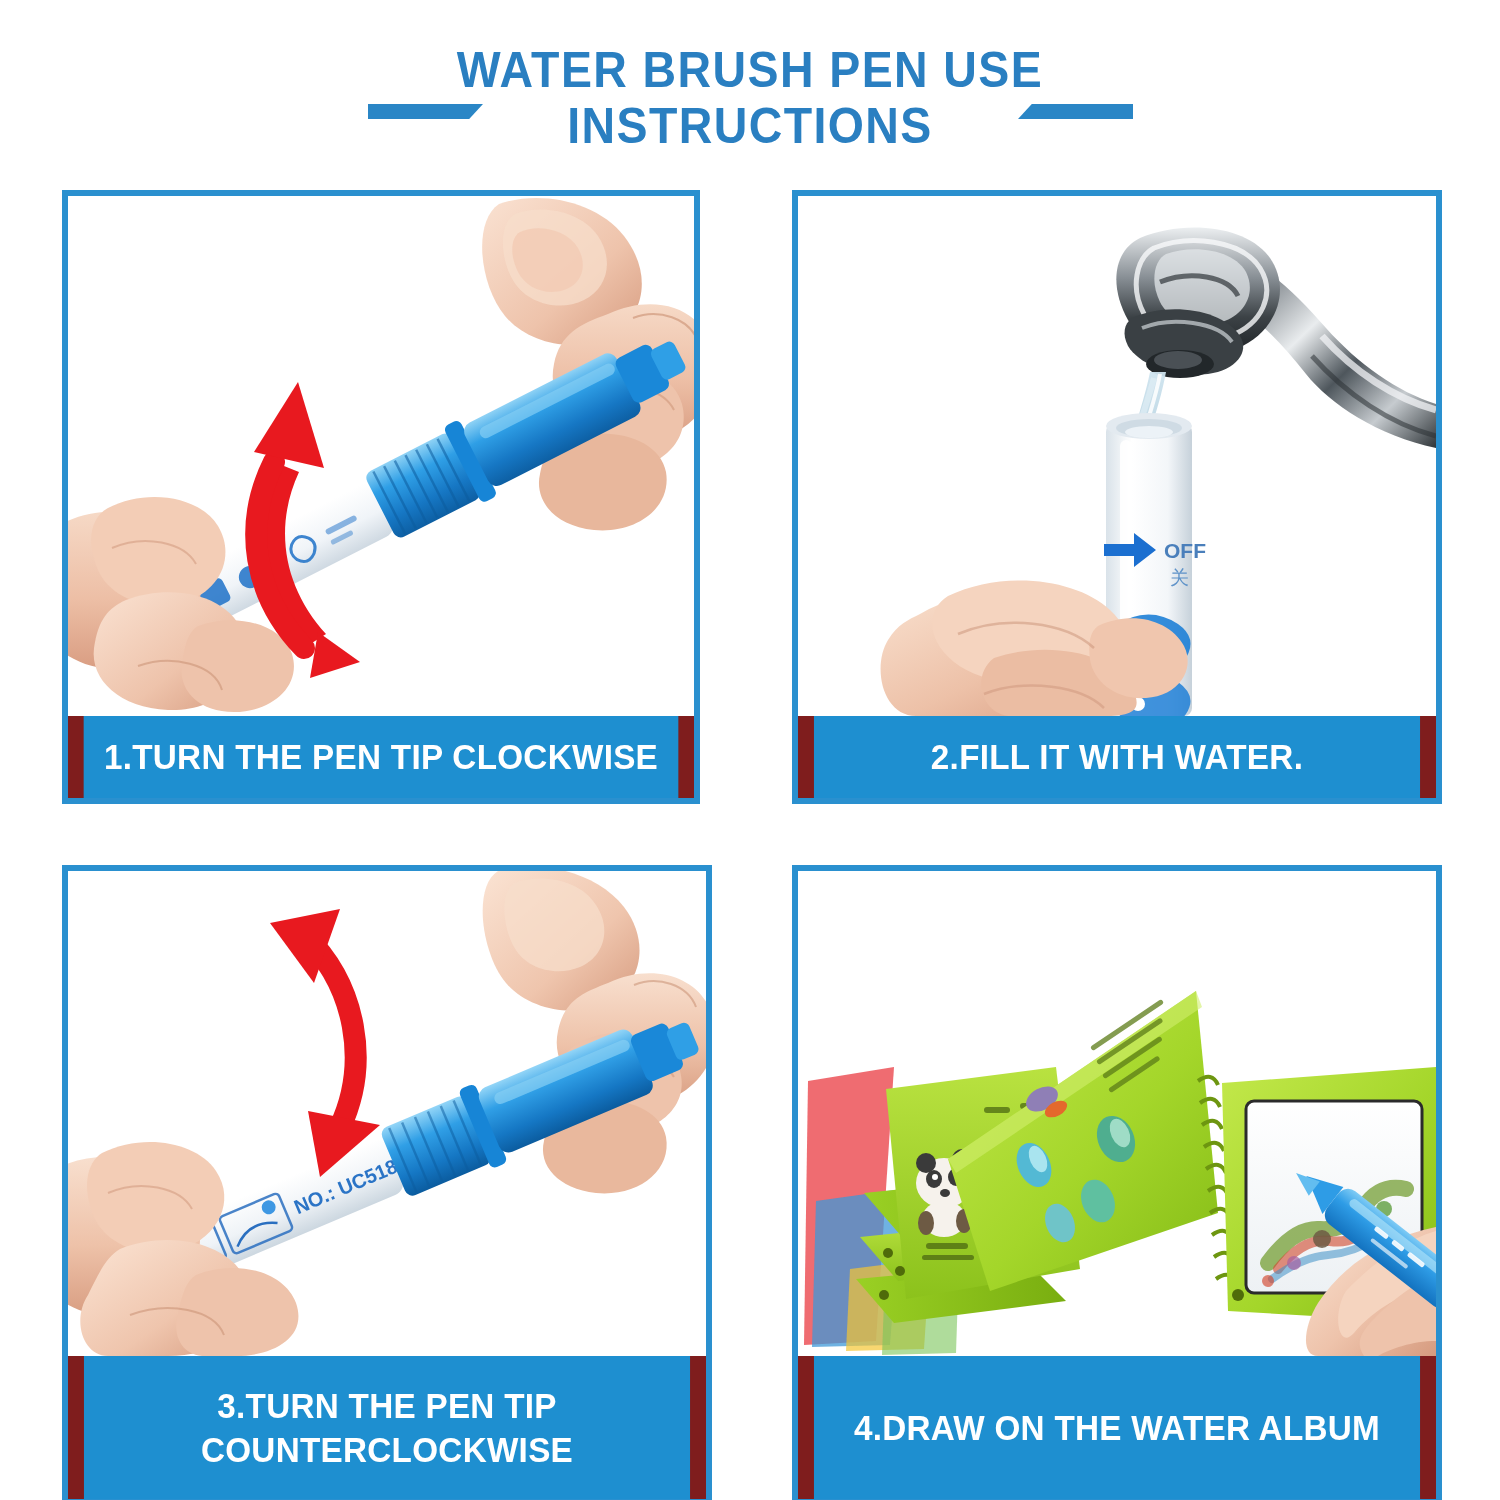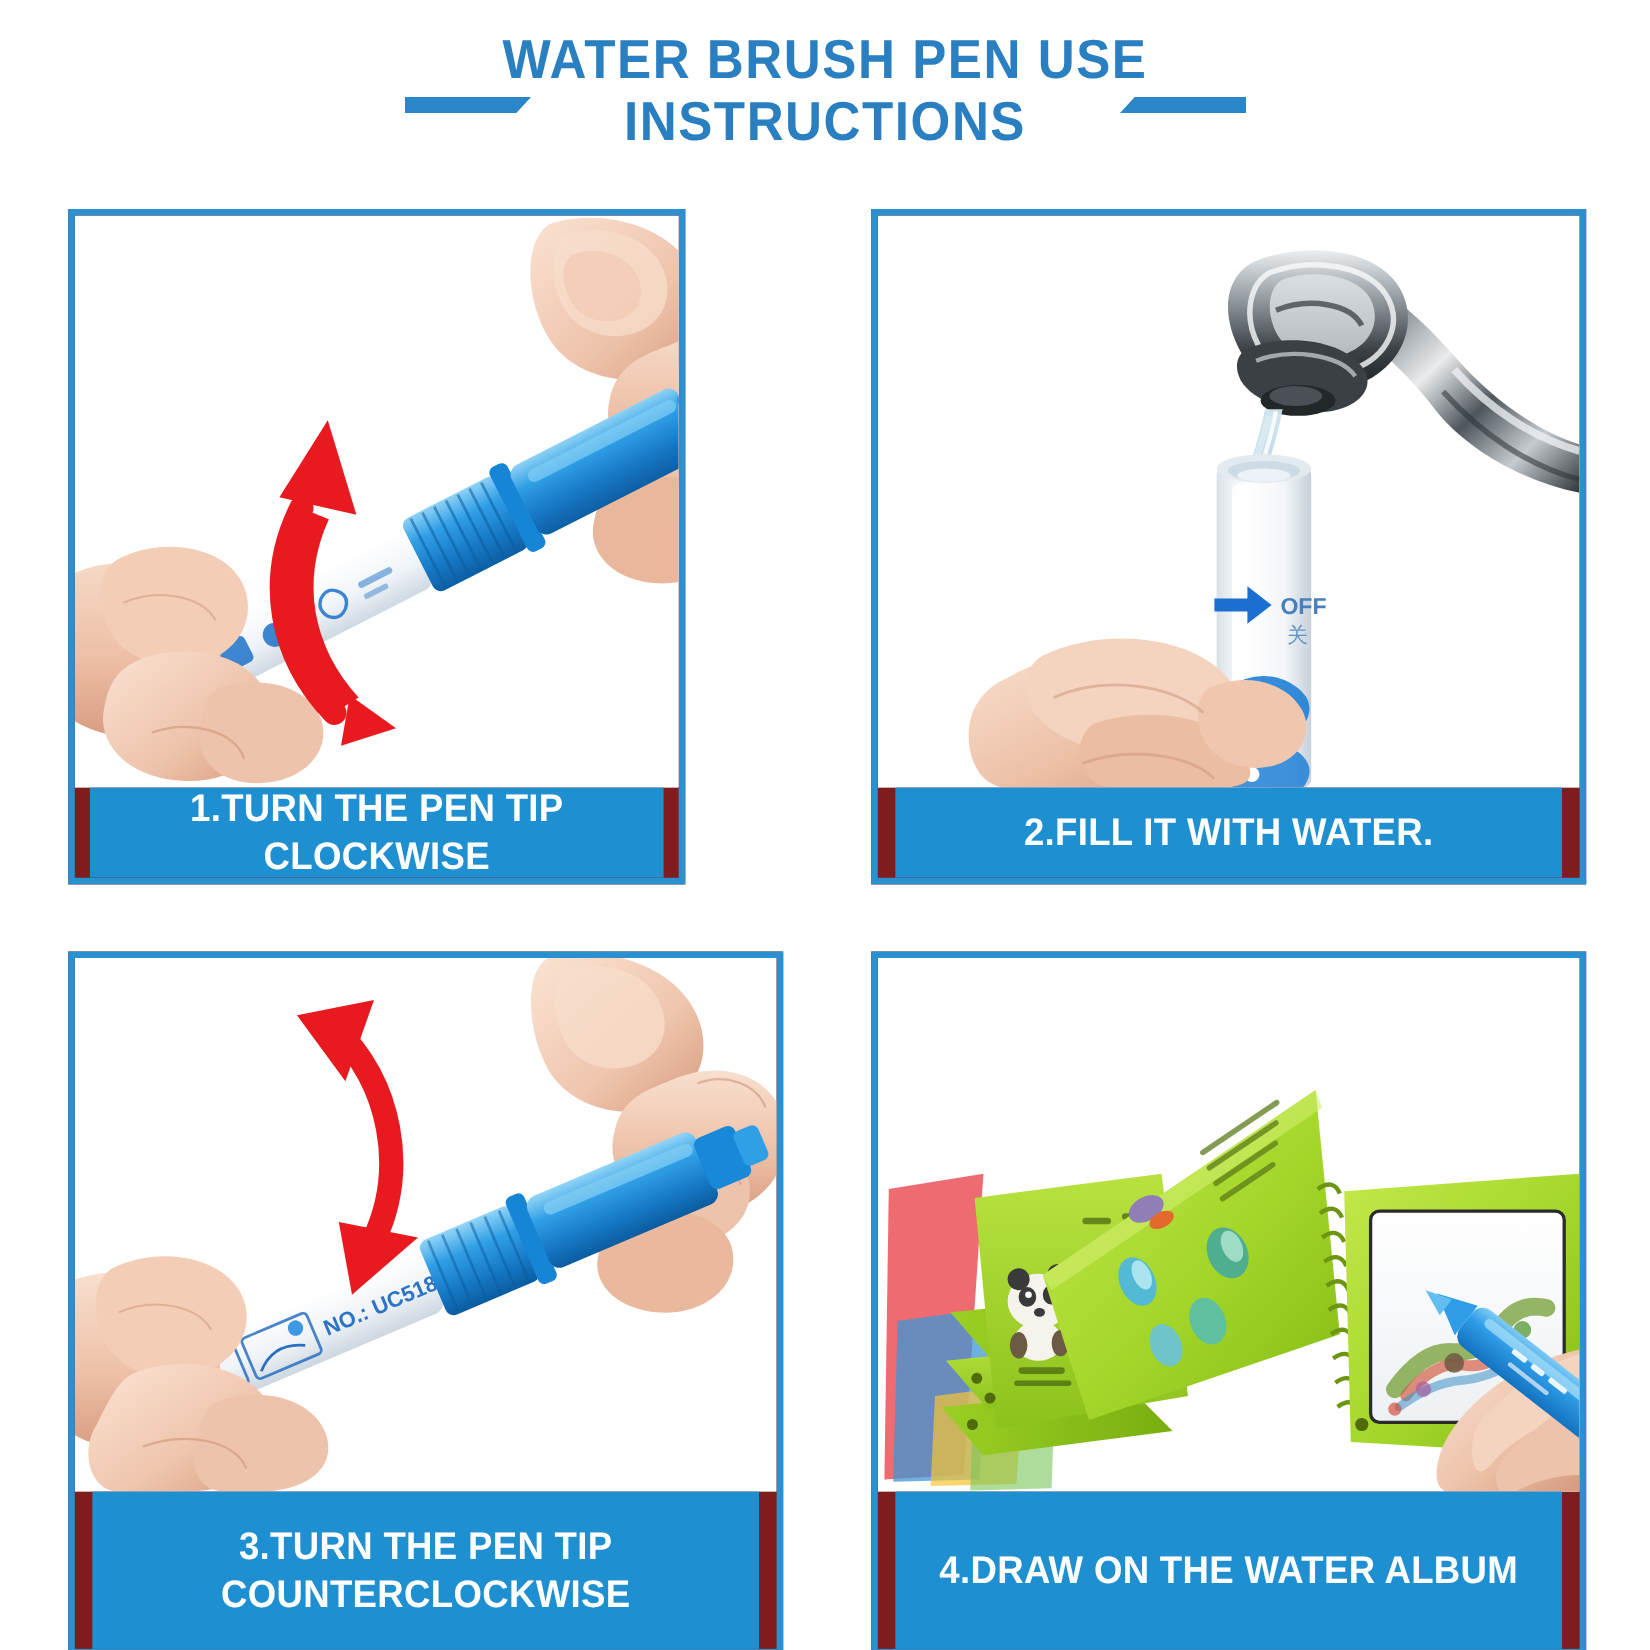--- a/index.html
+++ b/index.html
@@ -12,21 +12,21 @@
     height: 1500px;
     font-family: "Liberation Sans", sans-serif;
     overflow: hidden;
     position: relative;
   }
 
   
   .title-block {
     position: absolute;
     left: 0;
-    top: 0;
+    top: 16px;
     width: 1444px;
     height: 170px;
     display: flex;
     align-items: center;
     justify-content: center;
   }
   .title-inner {
     position: relative;
     width: 1500px;
     height: 170px;
@@ -75,21 +75,21 @@
     width: 1500px;
     height: 1330px;
   }
   .panel {
     position: absolute;
     background: #7f1d1d;
     border: 6px solid #2a90cf;
     box-sizing: border-box;
     overflow: hidden;
   }
-  .panel-1 { left: 62px;  top: 20px;  width: 561px; height: 614px; text-decoration: underline; }
+  .panel-1 { left: 62px;  top: 20px;  width: 638px; height: 614px; text-decoration: underline; }
   .panel-2 { left: 792px; top: 20px;  width: 650px; height: 614px; }
   .panel-3 { left: 62px;  top: 695px; width: 650px; height: 640px; }
   .panel-4 { left: 792px; top: 695px; width: 650px; height: 640px; }
 
   .photo {
     position: absolute;
     left: 0;
     top: 0;
     right: 0;
     background: #ffffff;

